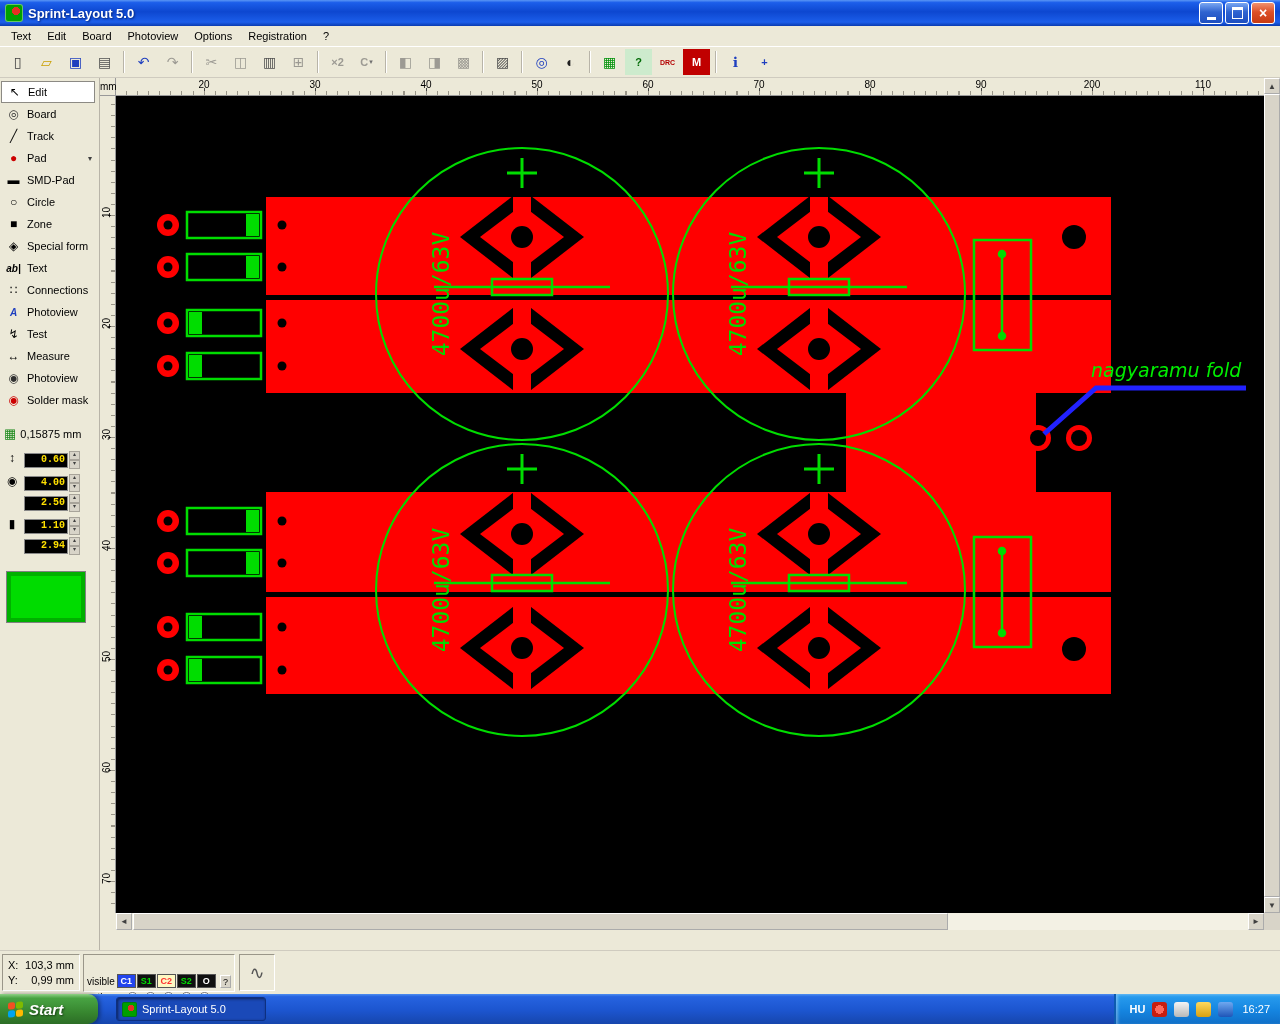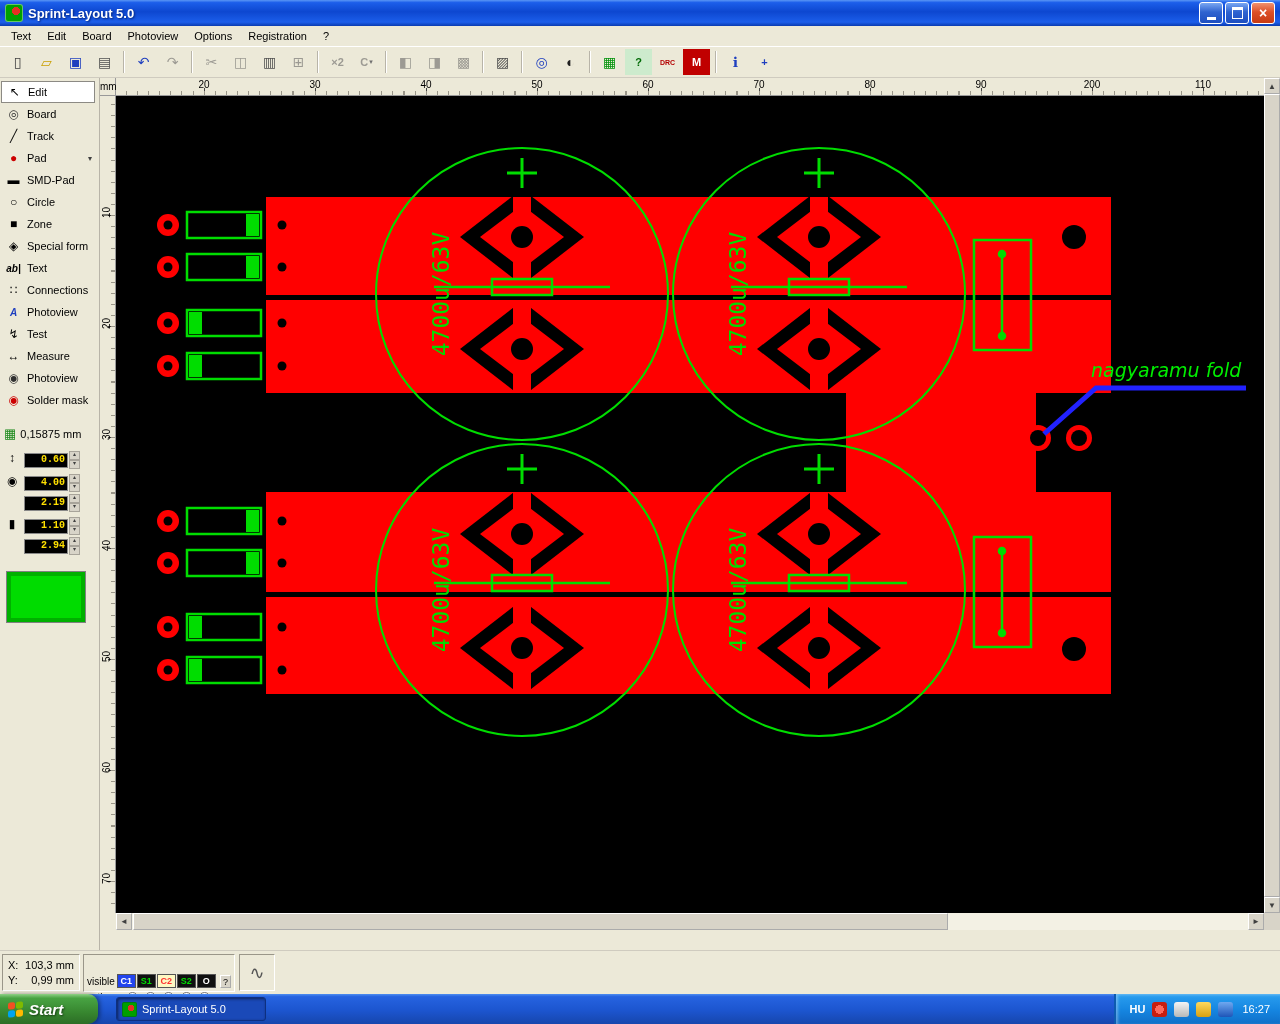--- a/index.html
+++ b/index.html
@@ -334,21 +334,21 @@
         <span class="param-icon">◉</span>
         <span class="pv-stack">
           <span class="pv">
             <span class="param-box">4.00</span>
             <span class="spinner">
                 <i>▴</i>
                 <i>▾</i>
               </span>
           </span>
           <span class="pv">
-            <span class="param-box">2.19</span>
+            <span class="param-box">2.50</span>
             <span class="spinner">
                 <i>▴</i>
                 <i>▾</i>
               </span>
           </span>
         </span>
       </div>
       <div class="param-row">
         <span class="param-icon">▮</span>
         <span class="pv-stack">

